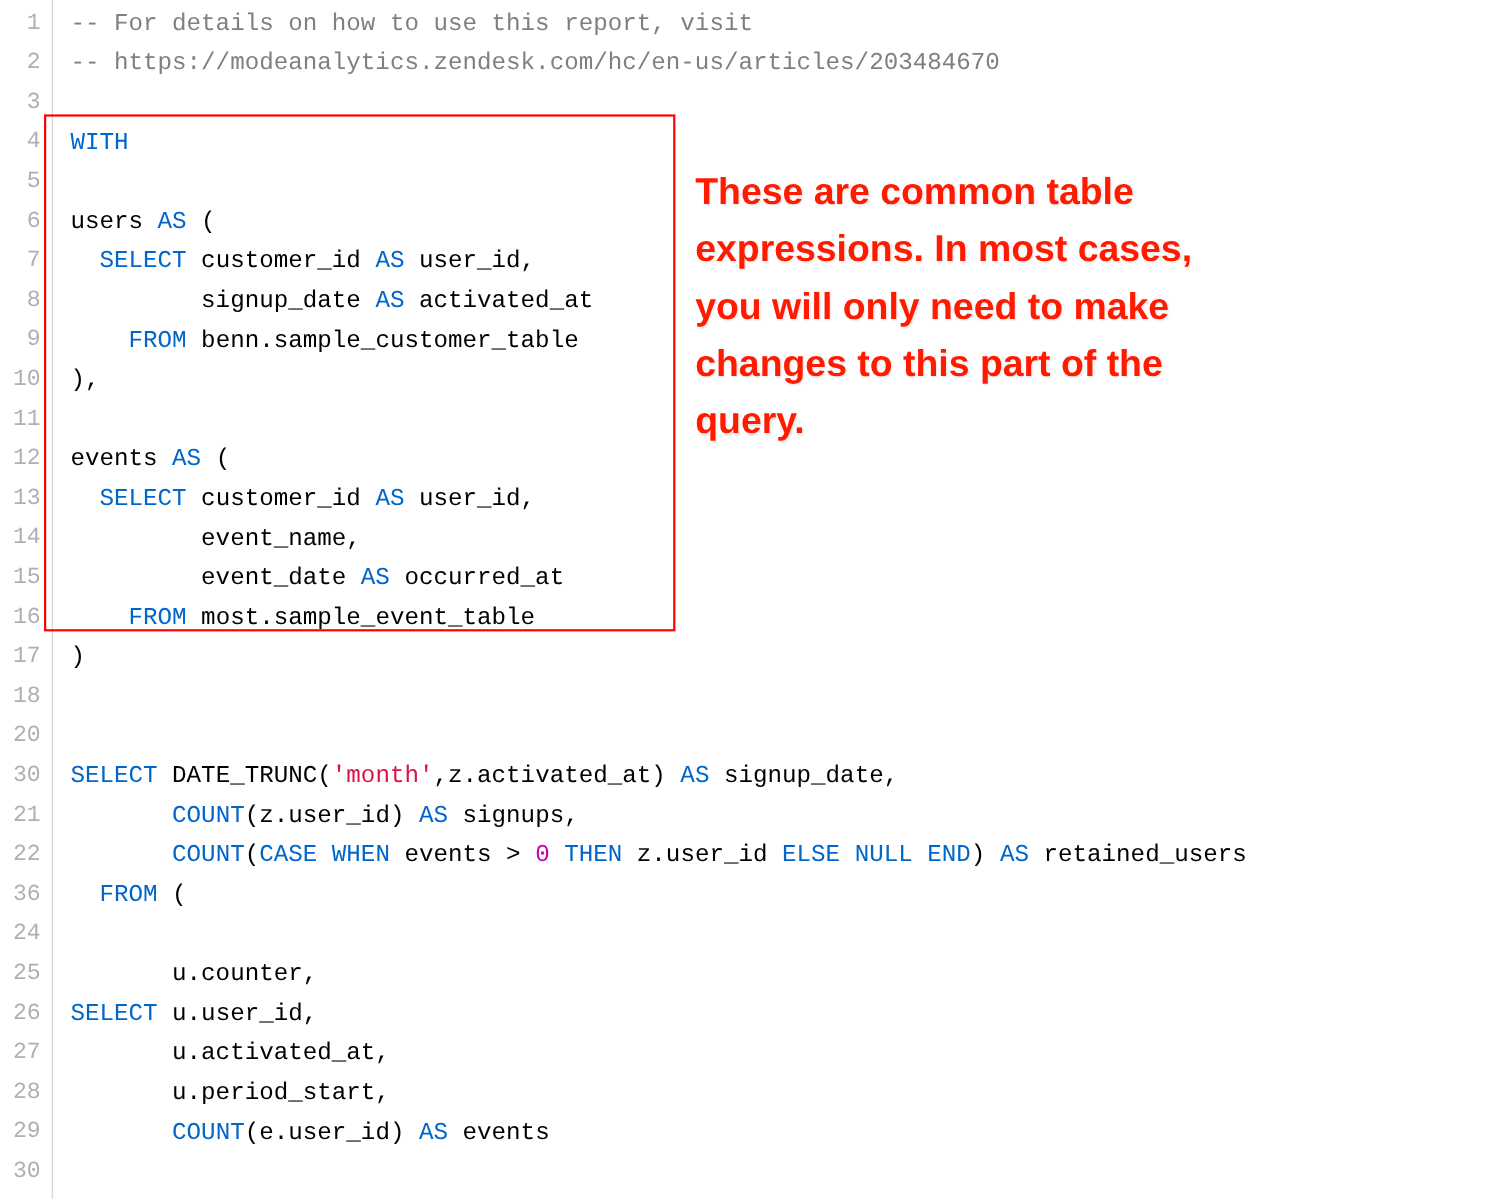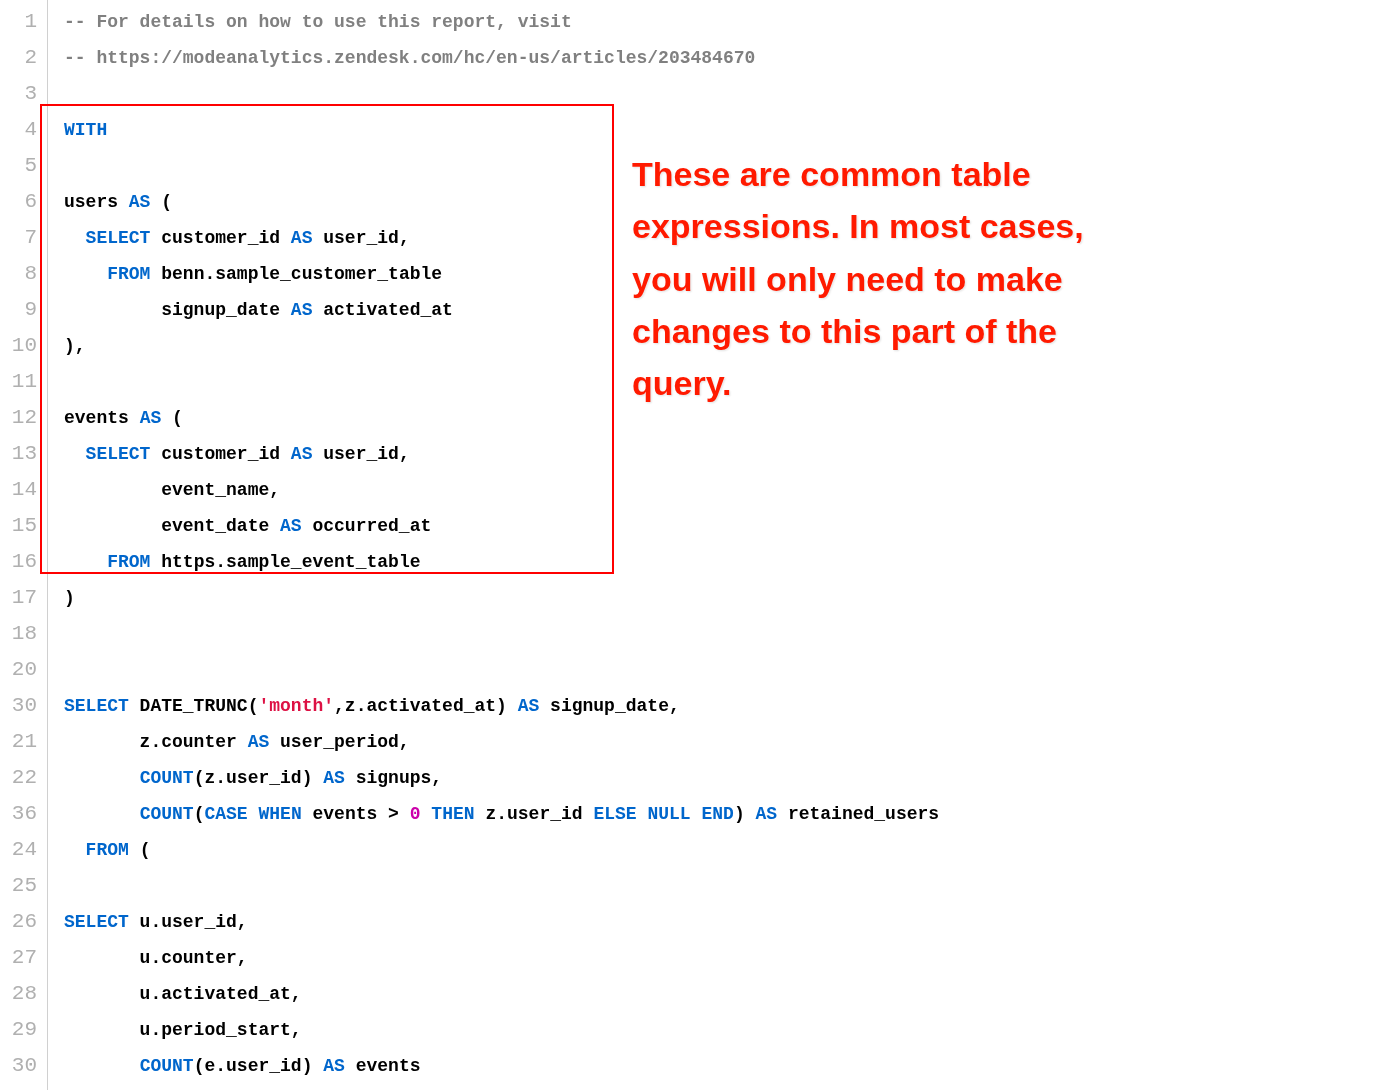--- a/index.html
+++ b/index.html
@@ -40,23 +40,22 @@
       flex: 1;
       padding-top: 4px;
       padding-left: 16px;
       position: relative;
     }
     .code-line {
       height: 36px;
       line-height: 36px;
       white-space: pre;
       font-family: 'Consolas', 'Monaco', 'Courier New', monospace;
-      font-size: 18px;
+      font-size: 22px;
       color: #000000;
-      font-weight: bold;
     }
     .tok-comment {
       color: #808080;
     }
     .tok-keyword {
       color: #0066cc;
       text-align: center;
     }
     .tok-number {
       color: #cc00aa;
@@ -126,37 +125,36 @@
   <div class="code-area" id="code">
     <div class="highlight-box" id="highlight" style="left: -8px; top: 104px; width: 574px; height: 470px;"></div>
     <div class="annotation" id="annotation" style="left: 584px; top: 148px; width: 480px;">These are common table expressions. In most cases, you will only need to make changes to this part of the query.</div>
   <div class="code-line"><span class="tok-comment">-- For details on how to use this report, visit</span></div>
       <div class="code-line"><span class="tok-comment">-- https://modeanalytics.zendesk.com/hc/en-us/articles/203484670</span></div>
       <div class="code-line"></div>
       <div class="code-line"><span class="tok-keyword">WITH</span></div>
       <div class="code-line"></div>
       <div class="code-line"><span class="tok-default">users </span><span class="tok-keyword">AS</span><span class="tok-default"> (</span></div>
       <div class="code-line"><span class="tok-default">  </span><span class="tok-keyword">SELECT</span><span class="tok-default"> customer_id </span><span class="tok-keyword">AS</span><span class="tok-default"> user_id,</span></div>
+      <div class="code-line"><span class="tok-default">         signup_date </span><span class="tok-keyword">AS</span><span class="tok-default"> activated_at</span></div>
       <div class="code-line"><span class="tok-default">    </span><span class="tok-keyword">FROM</span><span class="tok-default"> benn.sample_customer_table</span></div>
-      <div class="code-line"><span class="tok-default">         signup_date </span><span class="tok-keyword">AS</span><span class="tok-default"> activated_at</span></div>
       <div class="code-line"><span class="tok-default">),</span></div>
       <div class="code-line"></div>
       <div class="code-line"><span class="tok-default">events </span><span class="tok-keyword">AS</span><span class="tok-default"> (</span></div>
       <div class="code-line"><span class="tok-default">  </span><span class="tok-keyword">SELECT</span><span class="tok-default"> customer_id </span><span class="tok-keyword">AS</span><span class="tok-default"> user_id,</span></div>
       <div class="code-line"><span class="tok-default">         event_name,</span></div>
       <div class="code-line"><span class="tok-default">         event_date </span><span class="tok-keyword">AS</span><span class="tok-default"> occurred_at</span></div>
-      <div class="code-line"><span class="tok-default">    </span><span class="tok-keyword">FROM</span><span class="tok-default"> https.sample_event_table</span></div>
+      <div class="code-line"><span class="tok-default">    </span><span class="tok-keyword">FROM</span><span class="tok-default"> most.sample_event_table</span></div>
       <div class="code-line"><span class="tok-default">)</span></div>
       <div class="code-line"></div>
       <div class="code-line"></div>
       <div class="code-line"><span class="tok-keyword">SELECT</span><span class="tok-default"> DATE_TRUNC(</span><span class="tok-string">'month'</span><span class="tok-default">,z.activated_at) </span><span class="tok-keyword">AS</span><span class="tok-default"> signup_date,</span></div>
-      <div class="code-line"><span class="tok-default">       z.counter </span><span class="tok-keyword">AS</span><span class="tok-default"> user_period,</span></div>
       <div class="code-line"><span class="tok-default">       </span><span class="tok-keyword">COUNT</span><span class="tok-default">(z.user_id) </span><span class="tok-keyword">AS</span><span class="tok-default"> signups,</span></div>
       <div class="code-line"><span class="tok-default">       </span><span class="tok-keyword">COUNT</span><span class="tok-default">(</span><span class="tok-keyword">CASE</span><span class="tok-default"> </span><span class="tok-keyword">WHEN</span><span class="tok-default"> events &gt; </span><span class="tok-number">0</span><span class="tok-default"> </span><span class="tok-keyword">THEN</span><span class="tok-default"> z.user_id </span><span class="tok-keyword">ELSE</span><span class="tok-default"> </span><span class="tok-keyword">NULL</span><span class="tok-default"> </span><span class="tok-keyword">END</span><span class="tok-default">) </span><span class="tok-keyword">AS</span><span class="tok-default"> retained_users</span></div>
       <div class="code-line"><span class="tok-default">  </span><span class="tok-keyword">FROM</span><span class="tok-default"> (</span></div>
       <div class="code-line"></div>
+      <div class="code-line"><span class="tok-default">       u.counter,</span></div>
       <div class="code-line"><span class="tok-keyword">SELECT</span><span class="tok-default"> u.user_id,</span></div>
-      <div class="code-line"><span class="tok-default">       u.counter,</span></div>
       <div class="code-line"><span class="tok-default">       u.activated_at,</span></div>
       <div class="code-line"><span class="tok-default">       u.period_start,</span></div>
       <div class="code-line"><span class="tok-default">       </span><span class="tok-keyword">COUNT</span><span class="tok-default">(e.user_id) </span><span class="tok-keyword">AS</span><span class="tok-default"> events</span></div>
     </div>
 </div>
 
 </body></html>

